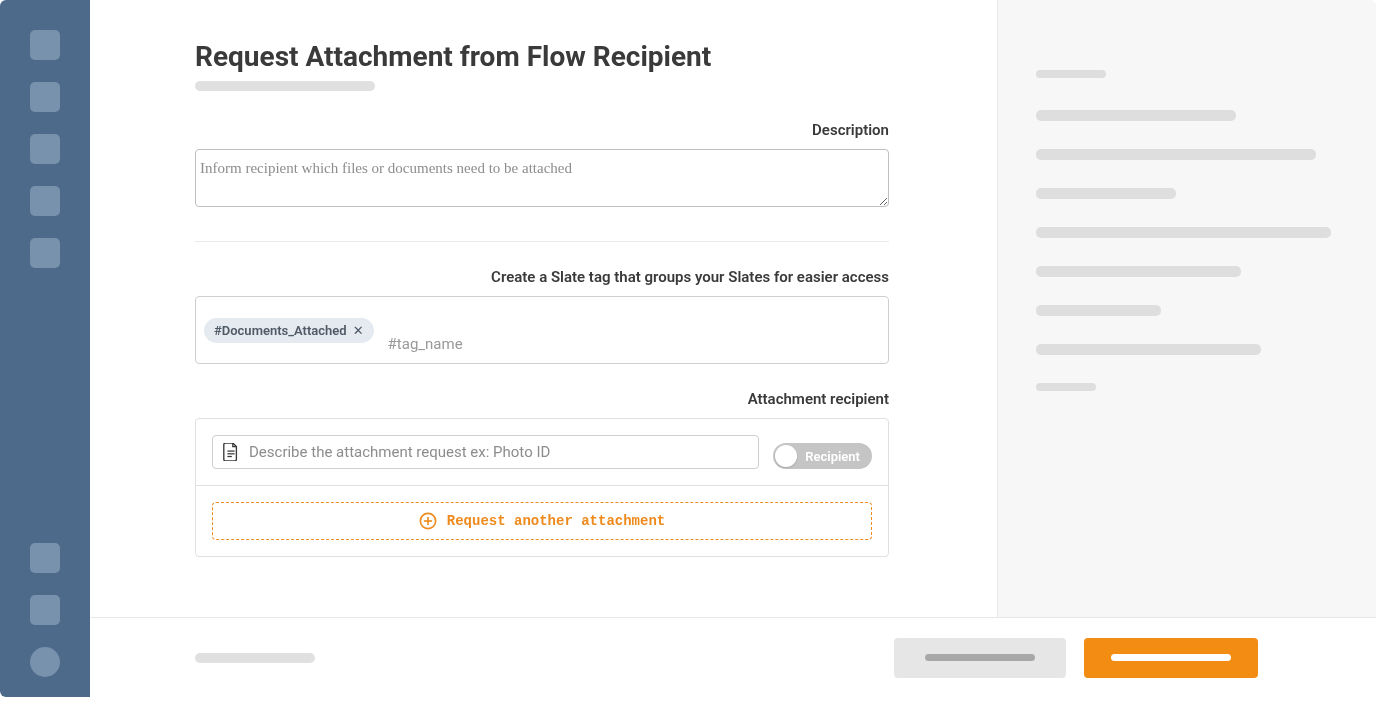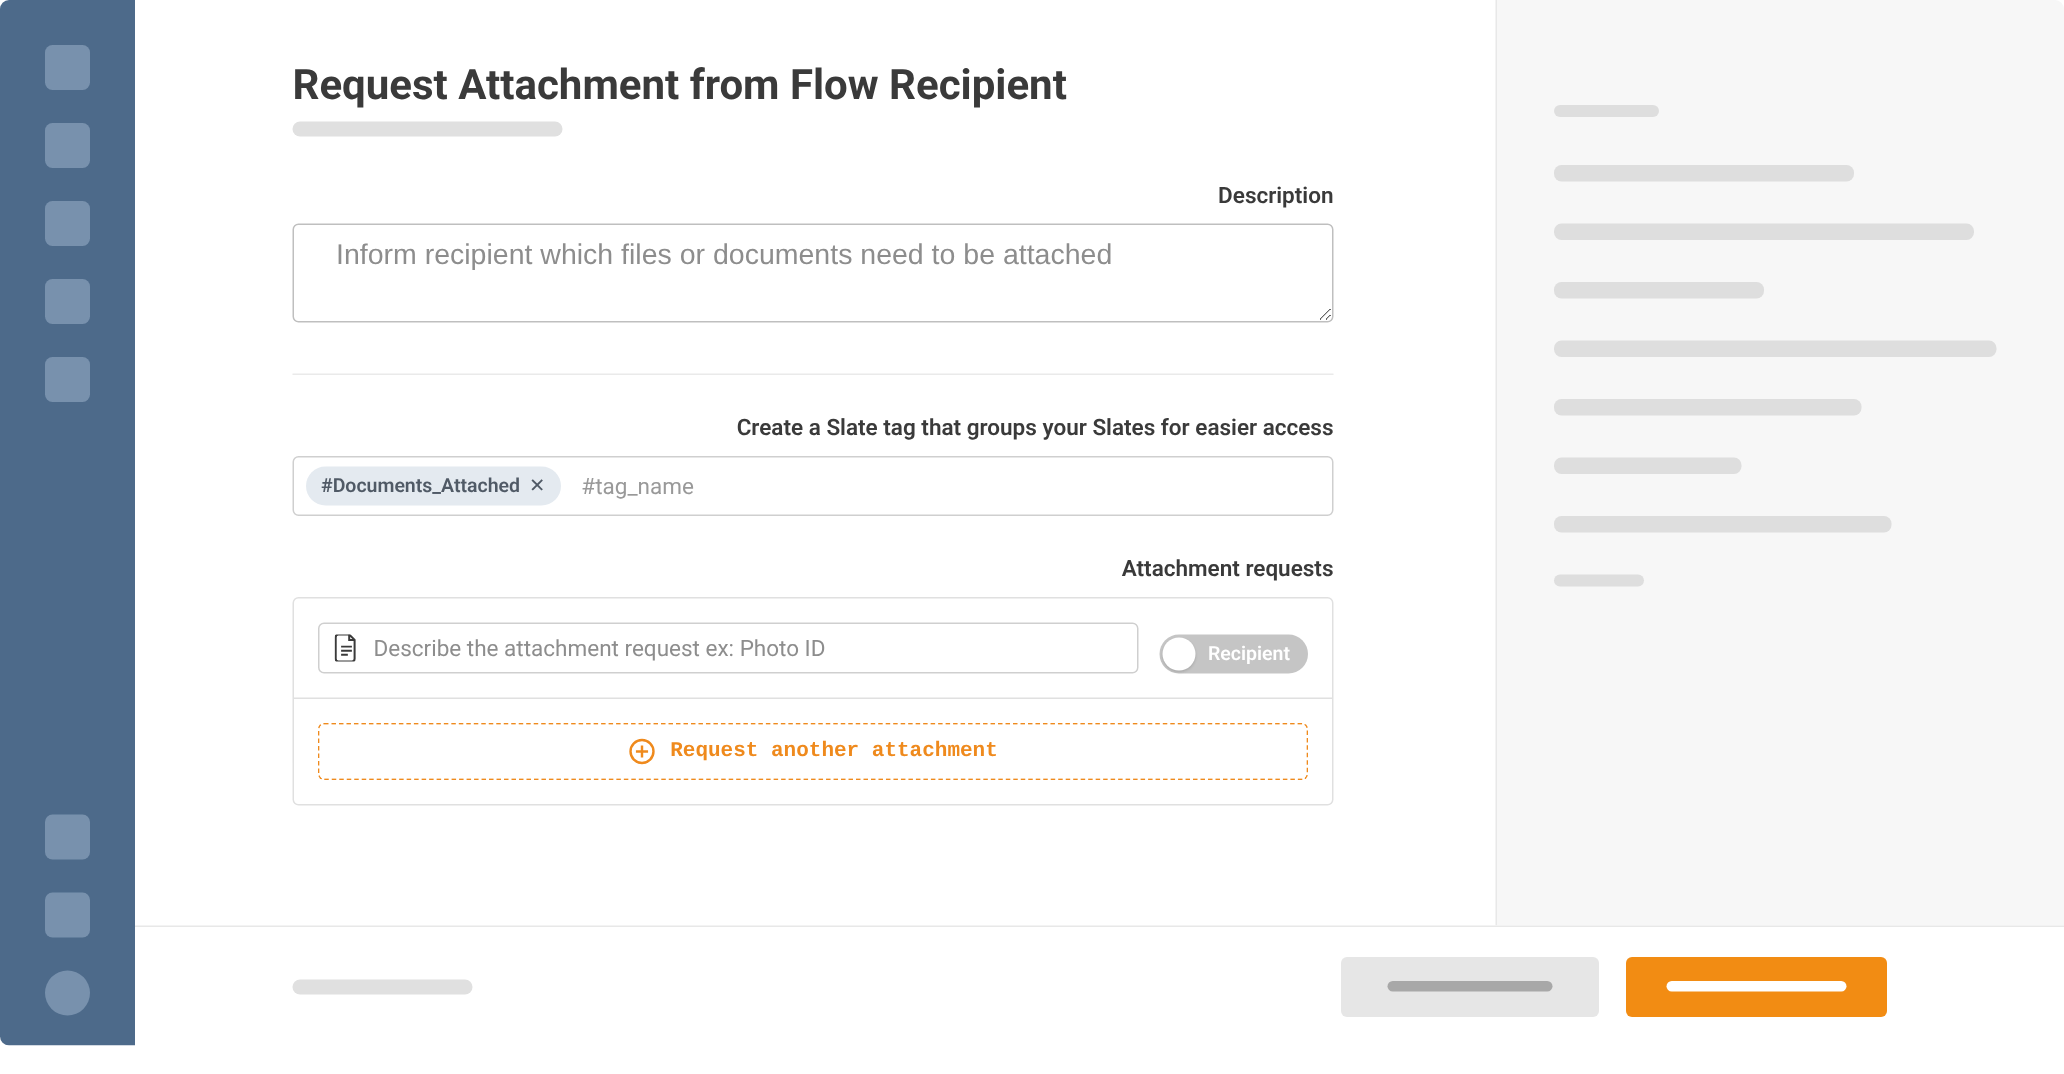--- a/index.html
+++ b/index.html
@@ -19,31 +19,31 @@
   .form-pane { flex: 1; padding: 40px 100px 20px 105px; overflow-y: auto; border-right: 1px solid #e8e8e8; }
   .form-inner { max-width: 694px; }
 
   .page-title { font-size: 28px; font-weight: 700; color: #3a3a3a; margin-bottom: 8px; }
   .subtitle-skeleton { width: 180px; height: 10px; background: #e0e0e0; border-radius: 5px; margin-bottom: 30px; }
 
   .section-label { font-size: 15px; font-weight: 600; color: #3a3a3a; margin-bottom: 10px; text-align: right; }
 
   .description-textarea {
     width: 100%; min-height: 58px; border: 1px solid #bfbfbf; border-radius: 4px;
-    padding: 10px 28px; font-size: 19px; color: #555; resize: vertical;
-    font-family: Liberation Sans, sans-serif; outline: none;
+    padding: 10px 4px; font-size: 15px; color: #555; resize: vertical;
+    font-family: Liberation Serif, serif; outline: none;
   }
   .description-textarea::placeholder { color: #8d8d8d; }
 
   .divider { height: 1px; background: #eaeaea; margin: 30px 0 26px 0; }
 
   .tag-field { display: flex; align-items: center; gap: 10px; border: 1px solid #cfcfcf; border-radius: 4px; padding: 6px 8px; margin-bottom: 26px; }
   .tag-chip { display: flex; align-items: center; gap: 6px; background: #e4eaf0; border-radius: 14px; padding: 5px 10px; font-size: 13px; color: #505a66; font-weight: 600; }
   .tag-chip .remove { font-size: 13px; cursor: pointer; color: #505a66; font-weight: 400; }
-  .tag-input { border: none; outline: none; font-size: 15px; color: #0f766e; flex: 1; padding: 4px; font-family: inherit; }
+  .tag-input { border: none; outline: none; font-size: 15px; color: #0f766e; flex: 1; padding: 4px; font-family: inherit; margin-top: 28px; }
   .tag-input::placeholder { color: #999; }
 
   .attachments-panel { border: 1px solid #e0e0e0; border-radius: 4px; }
   .attachment-row { display: flex; align-items: flex-end; gap: 14px; padding: 16px; border-bottom: 1px solid #e0e0e0; }
   .attachment-input-wrap { flex: 1; display: flex; align-items: center; gap: 10px; border: 1px solid #cfcfcf; border-radius: 4px; padding: 7px 10px; }
   .doc-icon { width: 16px; height: 18px; flex-shrink: 0; }
   .attachment-input { border: none; outline: none; font-size: 15px; flex: 1; font-family: inherit; color: #555; }
   .attachment-input::placeholder { color: #8d8d8d; }
 
   .toggle { display: flex; align-items: center; background: #c5c5c5; border-radius: 14px; height: 26px; padding: 2px 12px 2px 2px; gap: 8px; cursor: pointer; }
@@ -111,21 +111,21 @@
           <div class="section-label">Create a Slate tag that groups your Slates for easier access</div>
           <div class="tag-field">
             <span class="tag-chip">
               <span>#Documents_Attached</span>
               <span class="remove">✕</span>
             </span>
             <input class="tag-input" placeholder="#tag_name" style="">
           </div>
 
           
-          <div class="section-label">Attachment requests</div>
+          <div class="section-label">Attachment recipient</div>
           <div class="attachments-panel">
 
             <div class="attachment-row">
               <div class="attachment-input-wrap">
                 <svg class="doc-icon" viewBox="0 0 16 20">
                   <path d="M2 0 h8 l4 4 v14 a2 2 0 0 1 -2 2 h-10 a2 2 0 0 1 -2 -2 v-16 a2 2 0 0 1 2 -2 z" fill="none" stroke="#3a3a3a" stroke-width="1.5"></path>
                   <path d="M10 0 v4 h4" fill="none" stroke="#3a3a3a" stroke-width="1.5"></path>
                   <line x1="4" y1="9" x2="12" y2="9" stroke="#3a3a3a" stroke-width="1.4"></line>
                   <line x1="4" y1="12" x2="12" y2="12" stroke="#3a3a3a" stroke-width="1.4"></line>
                   <line x1="4" y1="15" x2="9" y2="15" stroke="#3a3a3a" stroke-width="1.4"></line>

